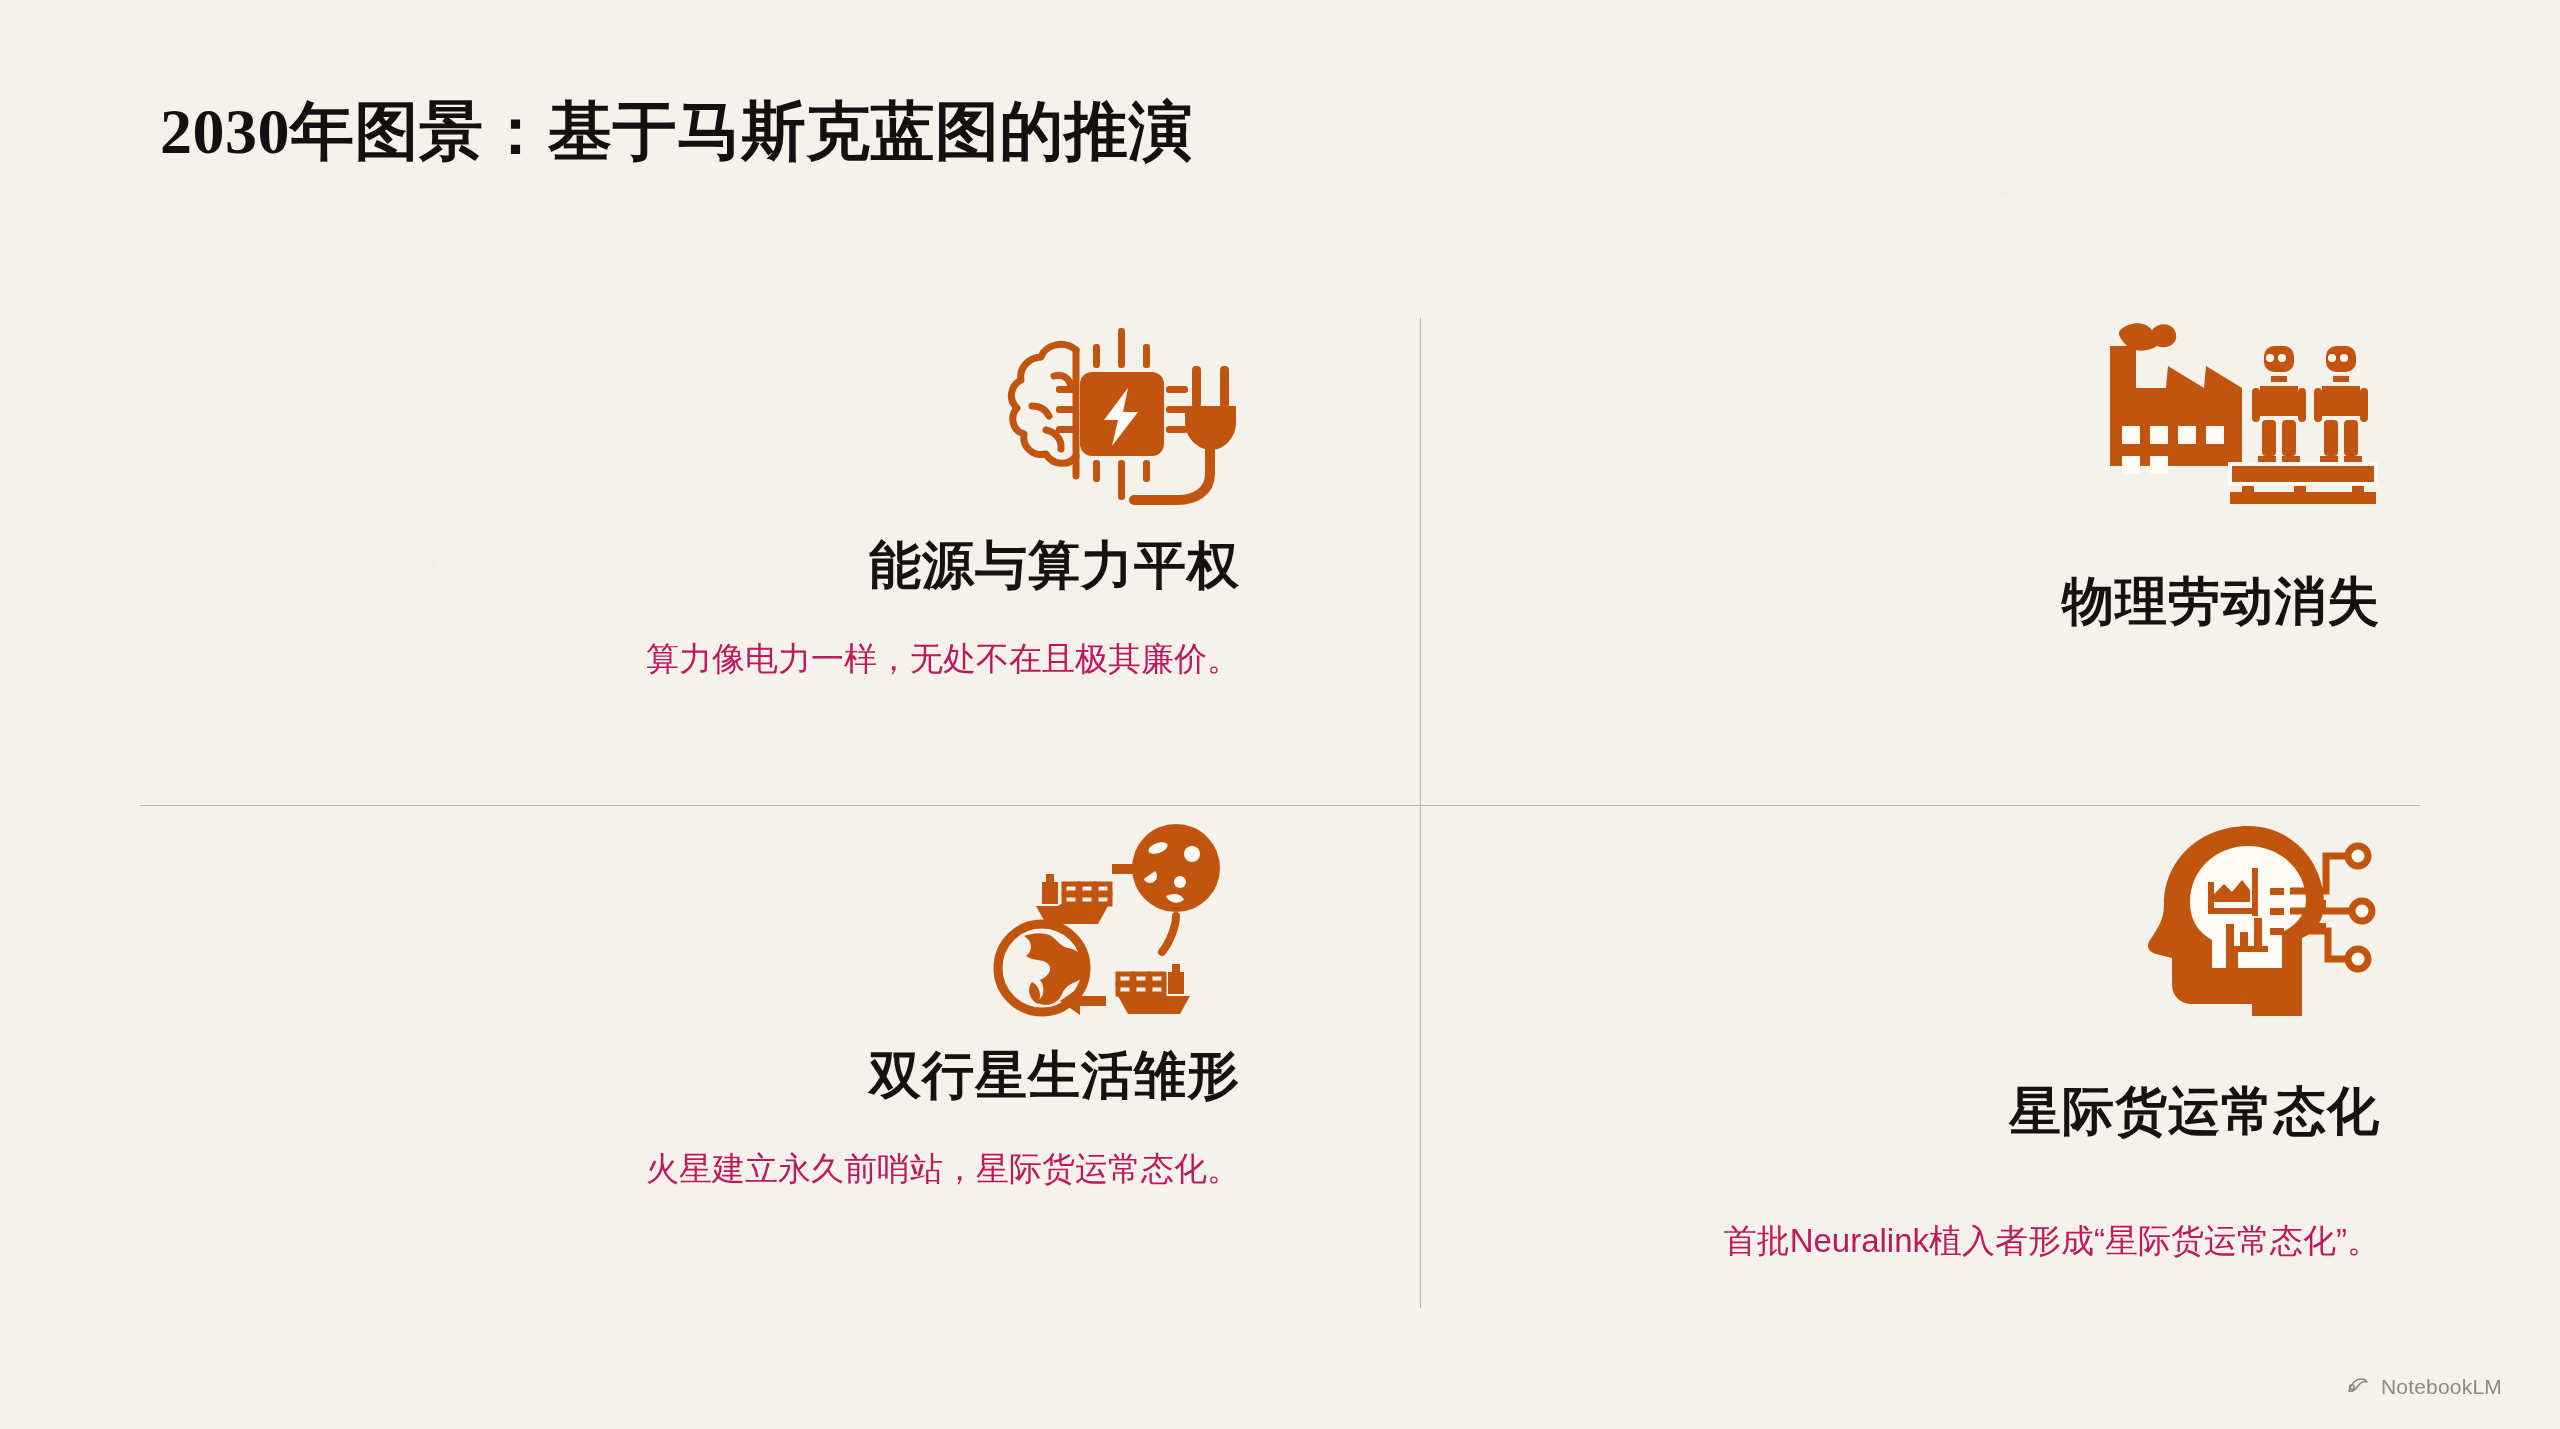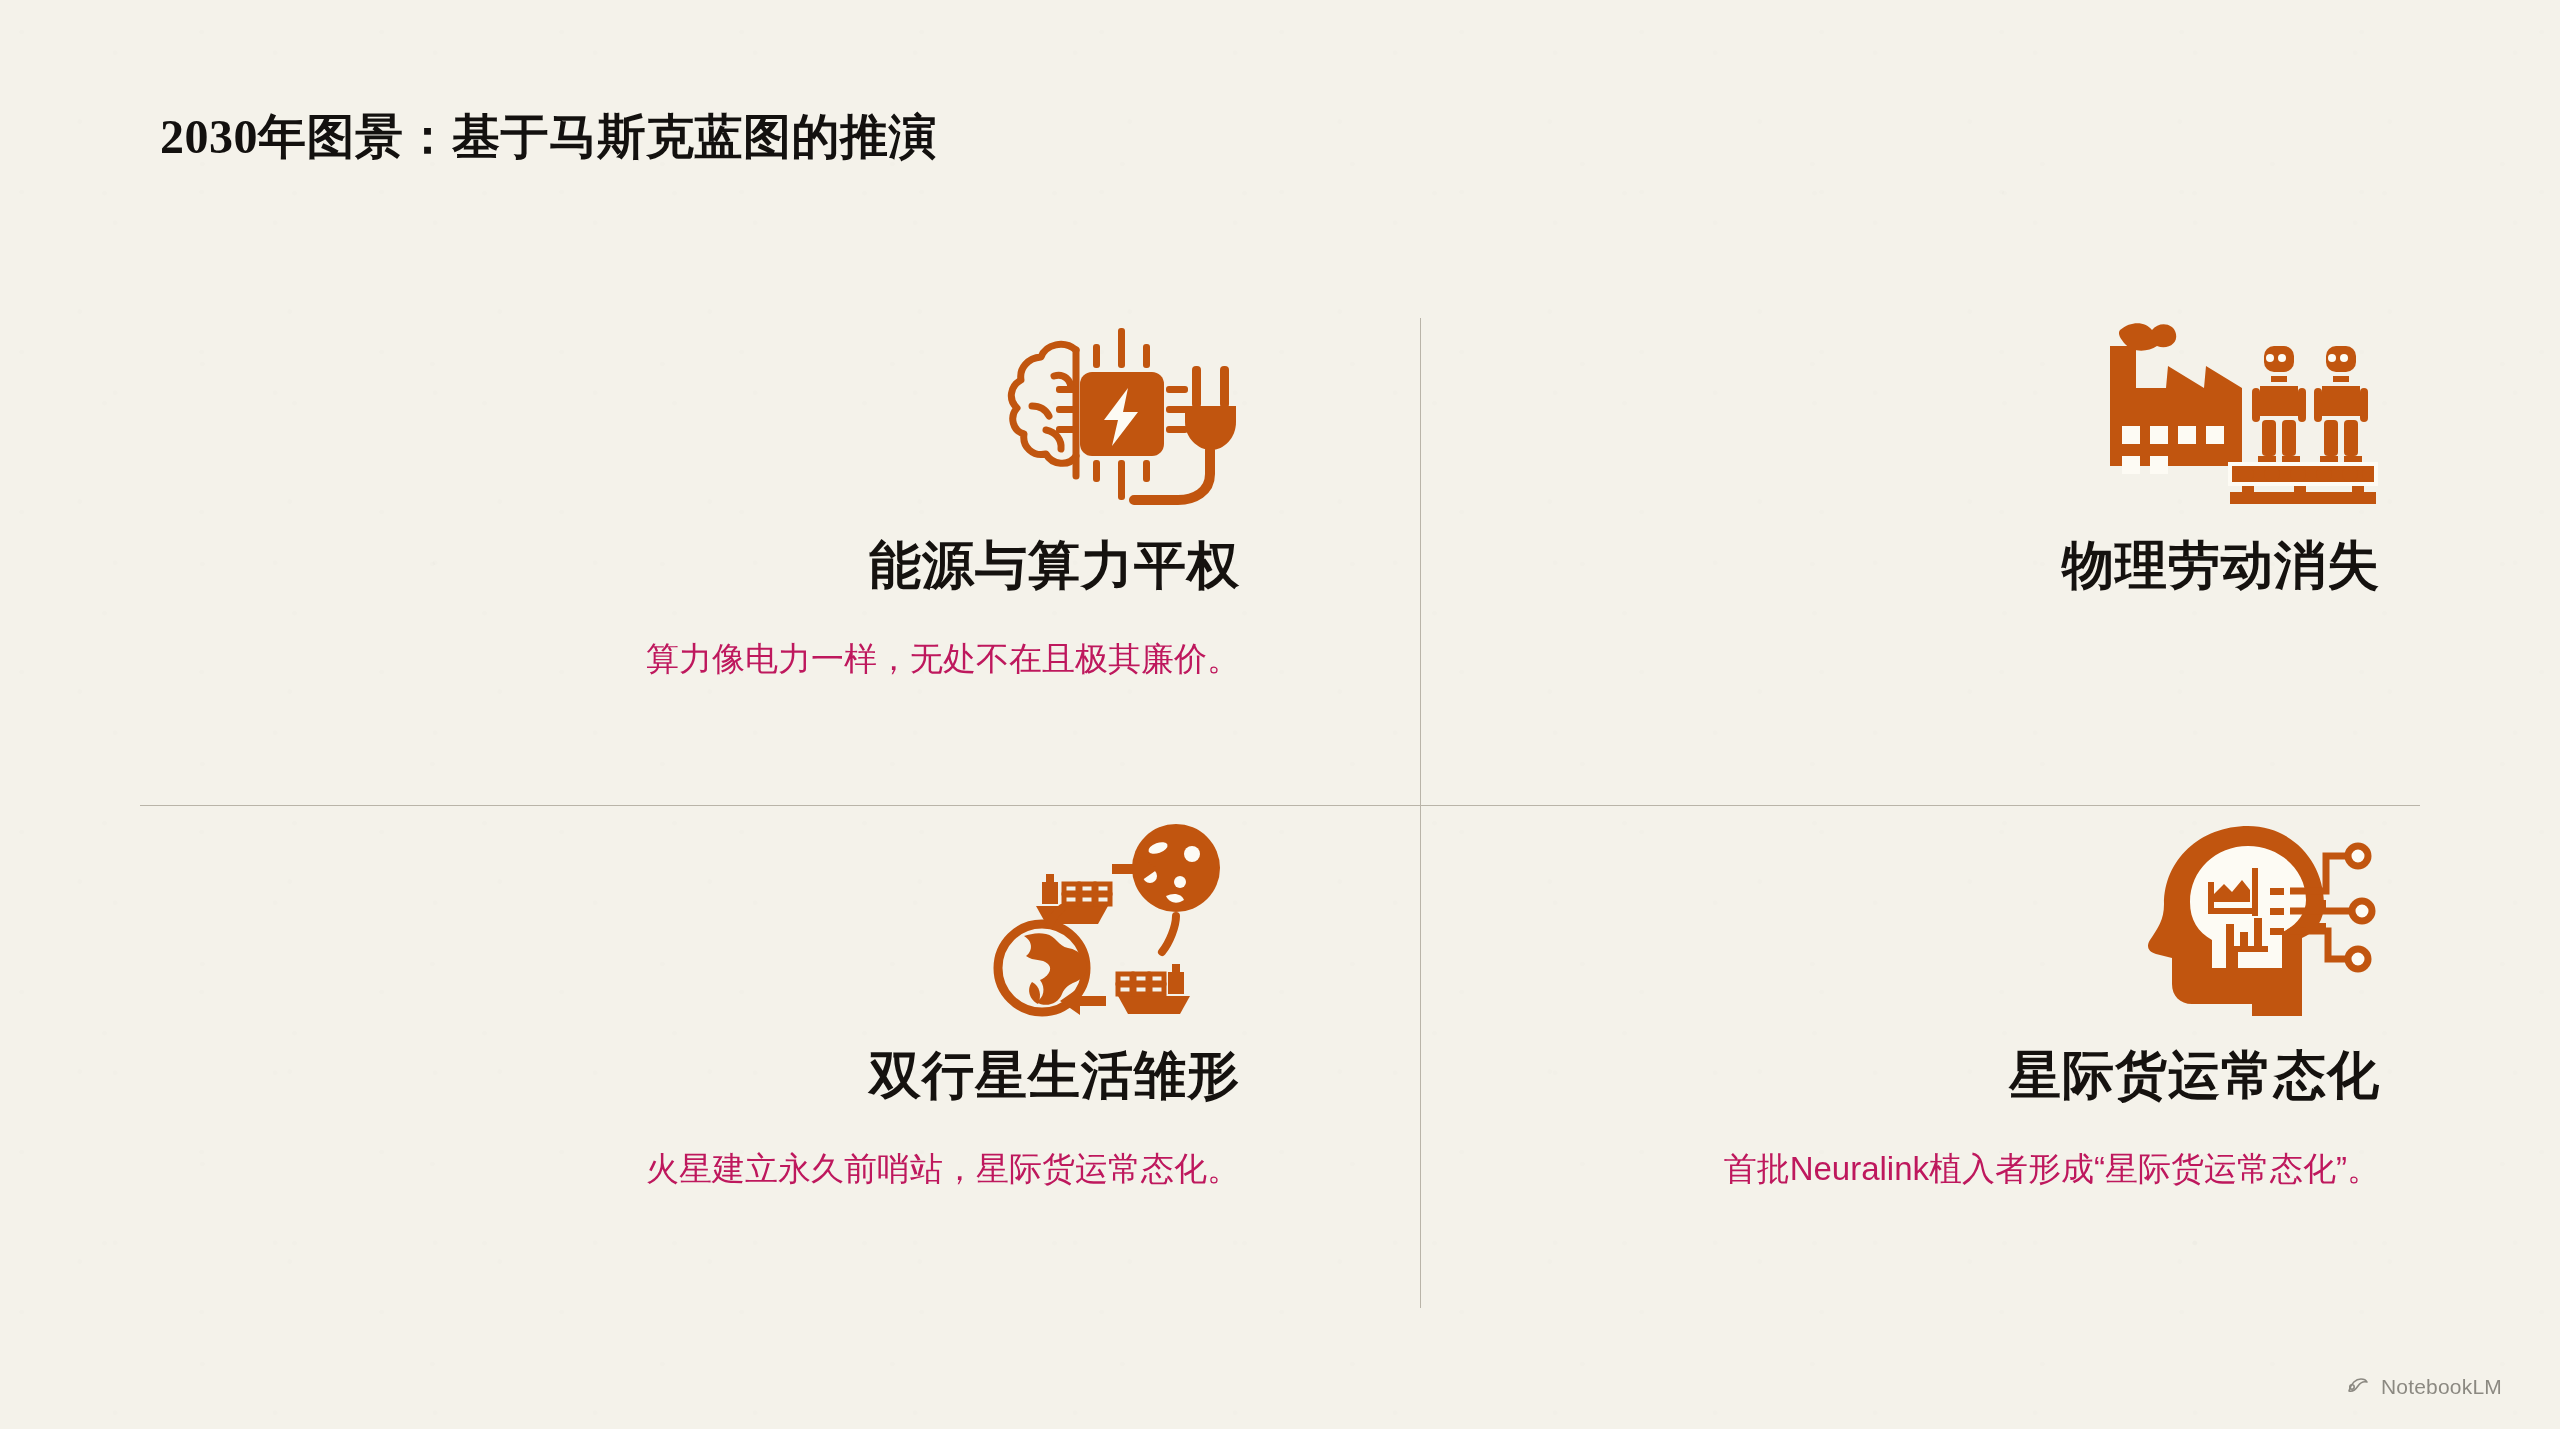--- a/index.html
+++ b/index.html
@@ -30,24 +30,24 @@
   }
 
   .slide {
     position: absolute;
     inset: 0;
   }
 
   .page-title {
     position: absolute;
     left: 160px;
-    top: 112px;
+    top: 98px;
     font-family: "Liberation Serif", "DejaVu Serif", serif;
     font-weight: bold;
-    font-size: 48px;
+    font-size: 64px;
     line-height: 1.05;
     color: #13110f;
     letter-spacing: 0.5px;
     white-space: nowrap;
   }
 
   .grid {
     position: absolute;
     left: 140px;
     top: 300px;
@@ -80,21 +80,21 @@
     display: flex;
     flex-direction: column;
     align-items: flex-end;
     justify-content: flex-start;
     box-sizing: border-box;
     padding: 0 40px;
   }
   .cell.r0 { top: 0; }
   .cell.r1 { top: 510px; }
   .cell.c0 { left: 0; }
-  .cell.c1 { left: 1140px; }
+  .cell.c1 { left: 1140px; gap: 36px; }
 
   .cell-icon {
     height: 200px;
     display: flex;
     align-items: center;
     justify-content: center;
     margin-top: 10px;
   }
   .cell-icon svg { display: block; }
 

